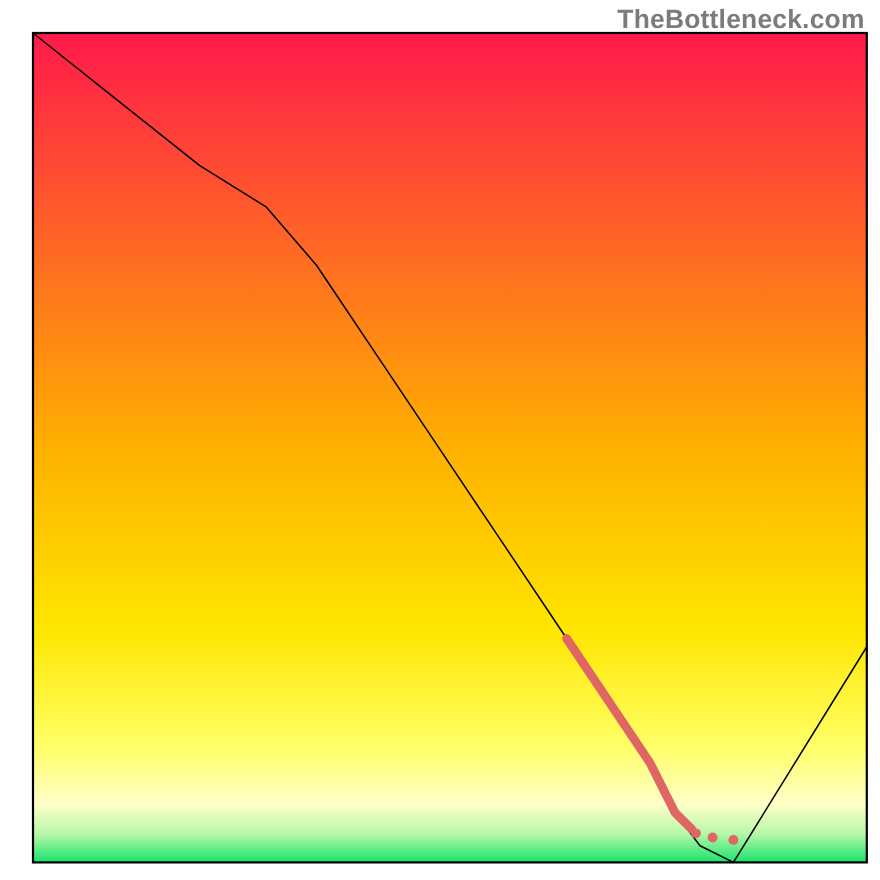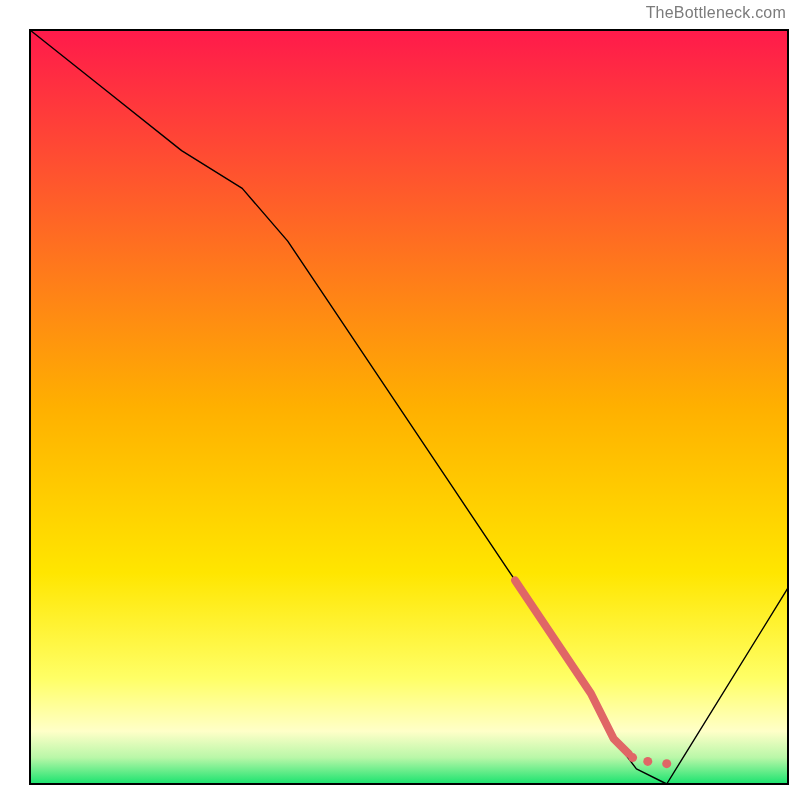--- a/index.html
+++ b/index.html
@@ -12,22 +12,22 @@
   }
   .frame {
     position: relative;
     width: 800px;
     height: 800px;
   }
   .watermark {
     position: absolute;
     top: 4px;
     right: 14px;
-    font-size: 16px;
-    font-weight: 400;
+    font-size: 24px;
+    font-weight: 700;
     color: #7b7b7b;
     letter-spacing: 0.2px;
   }
   svg.chart {
     position: absolute;
     top: 0;
     left: 0;
   }
 </style>
 </head>

